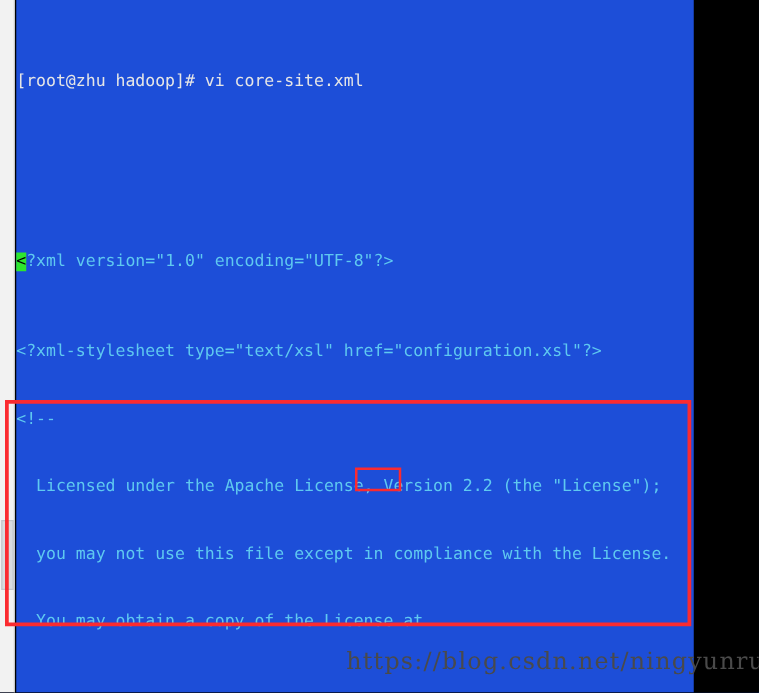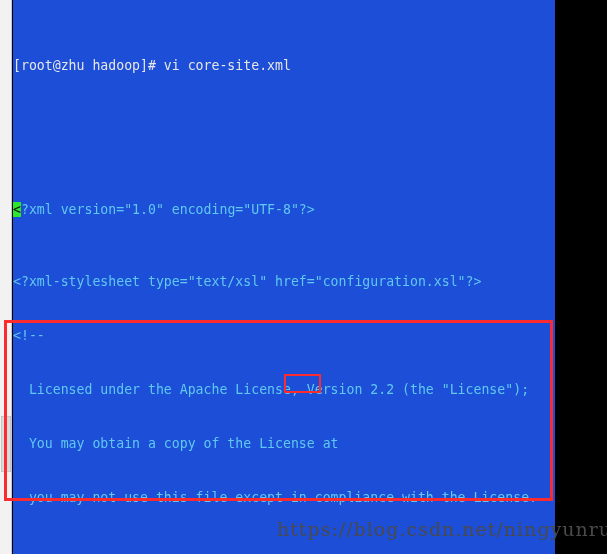--- a/index.html
+++ b/index.html
@@ -126,22 +126,22 @@
 
     <div class="line txt-white">[root@zhu hadoop]# vi core-site.xml</div>
     <div class="line blank"></div>
 
     
     <div class="line txt-cyan"><span class="cursor-block">&lt;</span><span>?xml version="1.0" encoding="UTF-8"?&gt;</span></div>
 
     <div class="line txt-cyan">&lt;?xml-stylesheet type="text/xsl" href="configuration.xsl"?&gt;</div>
     <div class="line txt-cyan">&lt;!--</div>
     <div class="line txt-cyan">  Licensed under the Apache License, Version 2.2 (the "License");</div>
+    <div class="line txt-cyan">  you may not use this file except in compliance with the License.</div>
     <div class="line txt-cyan">  You may obtain a copy of the License at</div>
-    <div class="line txt-cyan">  you may not use this file except in compliance with the License.</div>
     <div class="line txt-cyan"></div>
     
     
     
     
     
     
     
     
     

